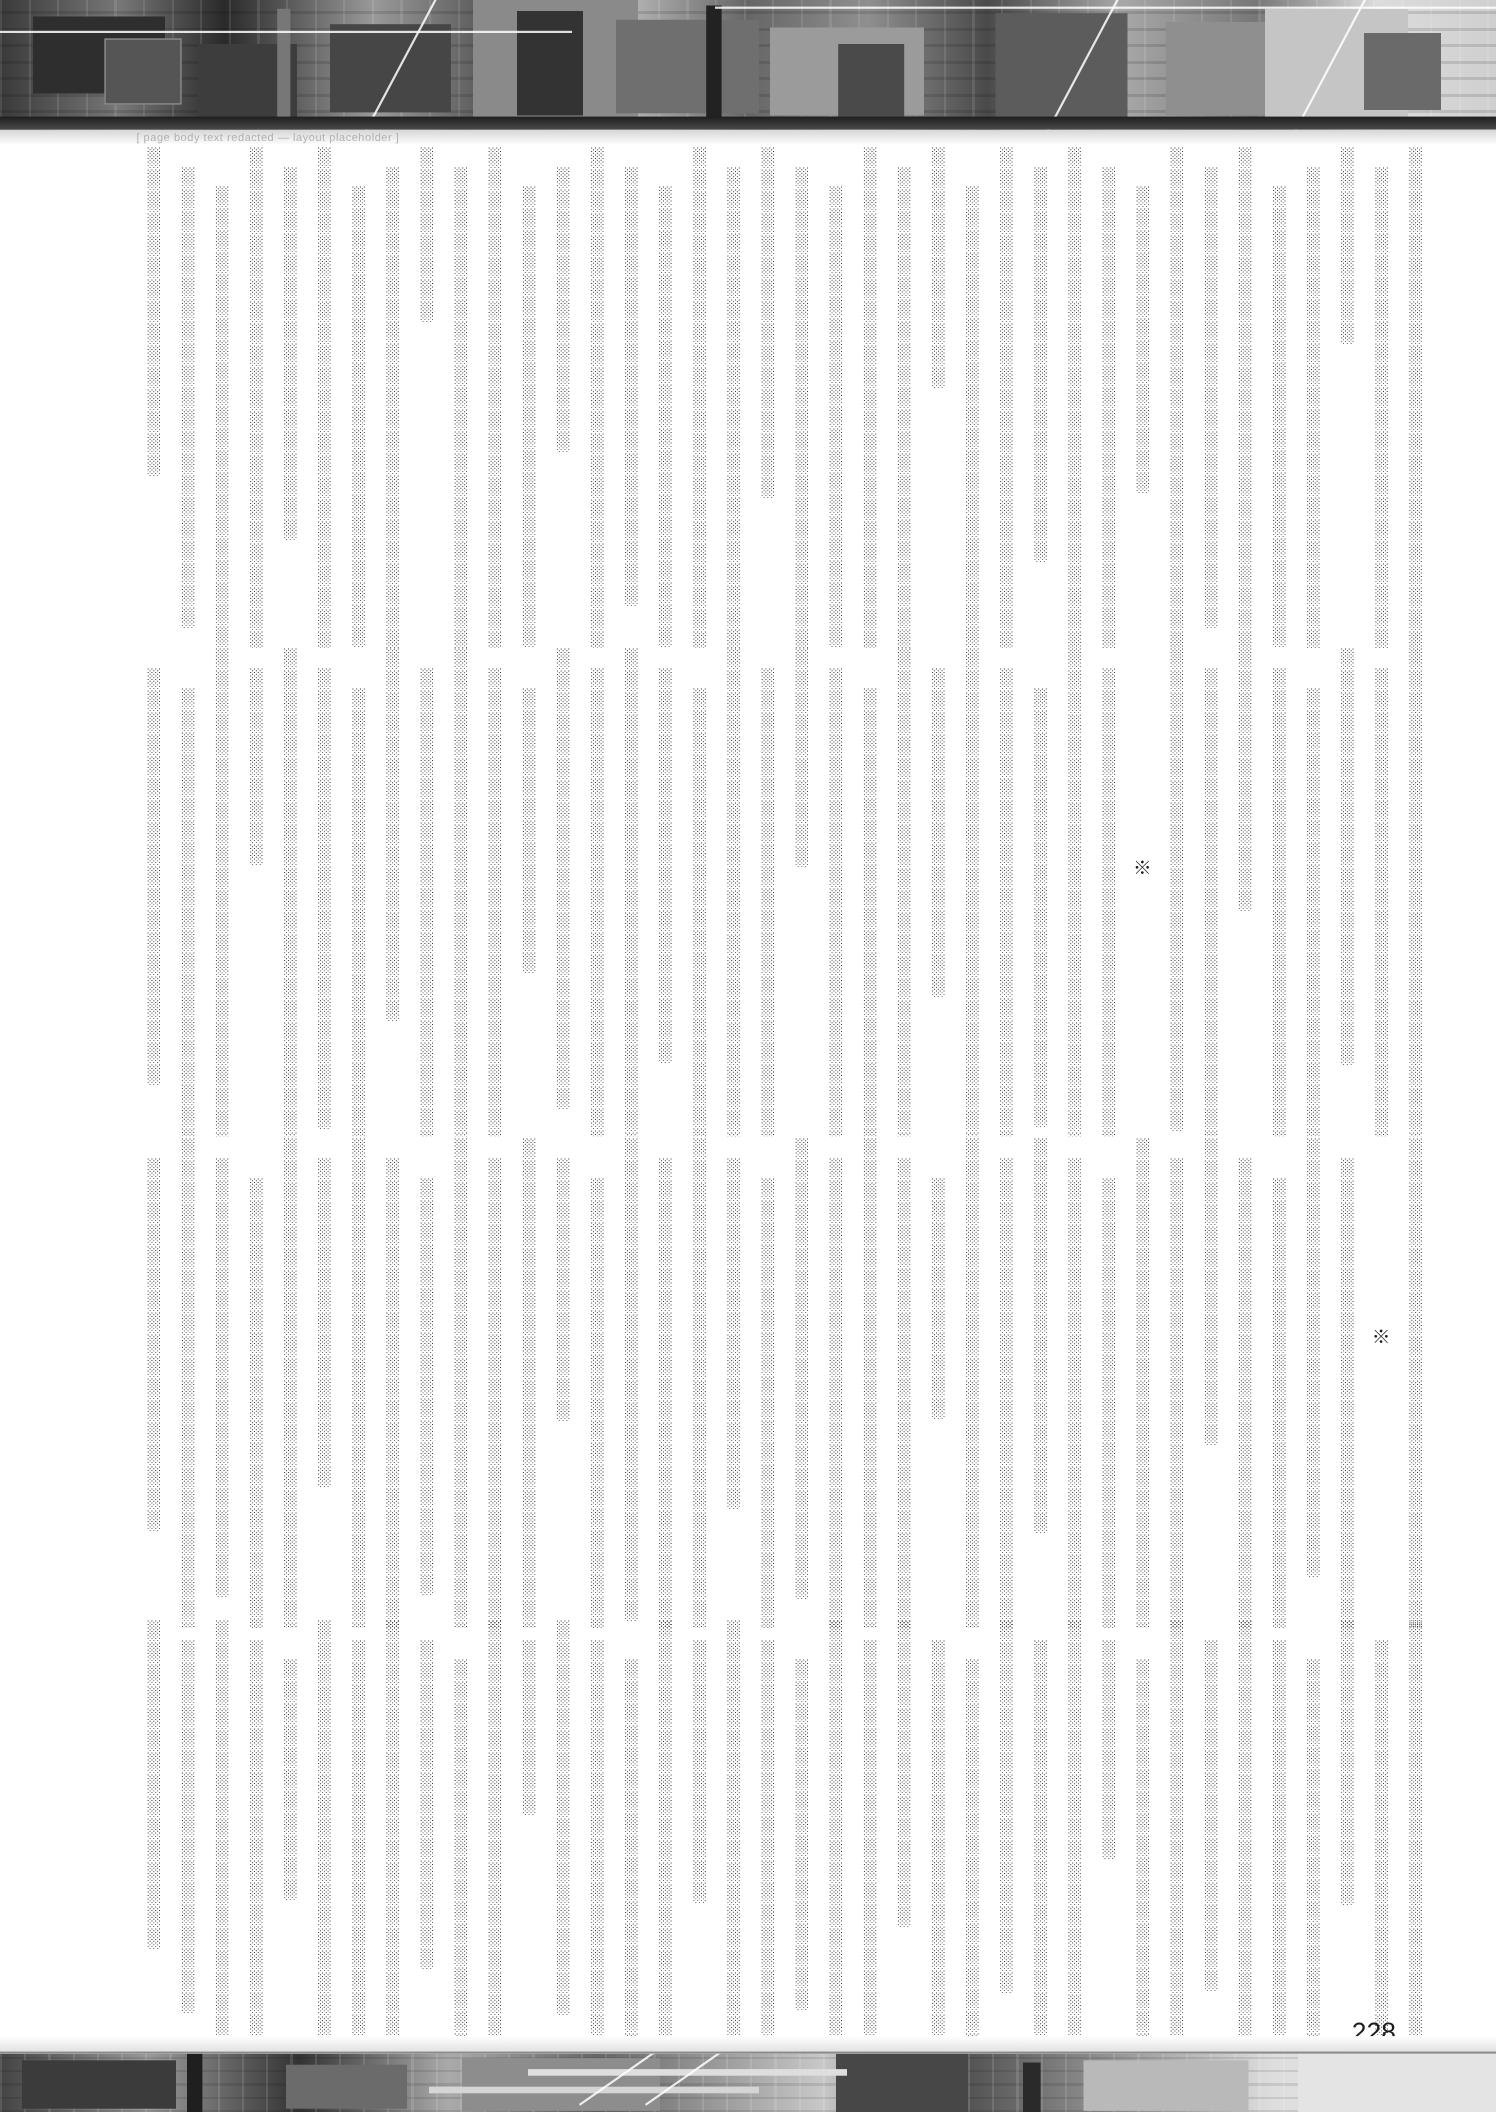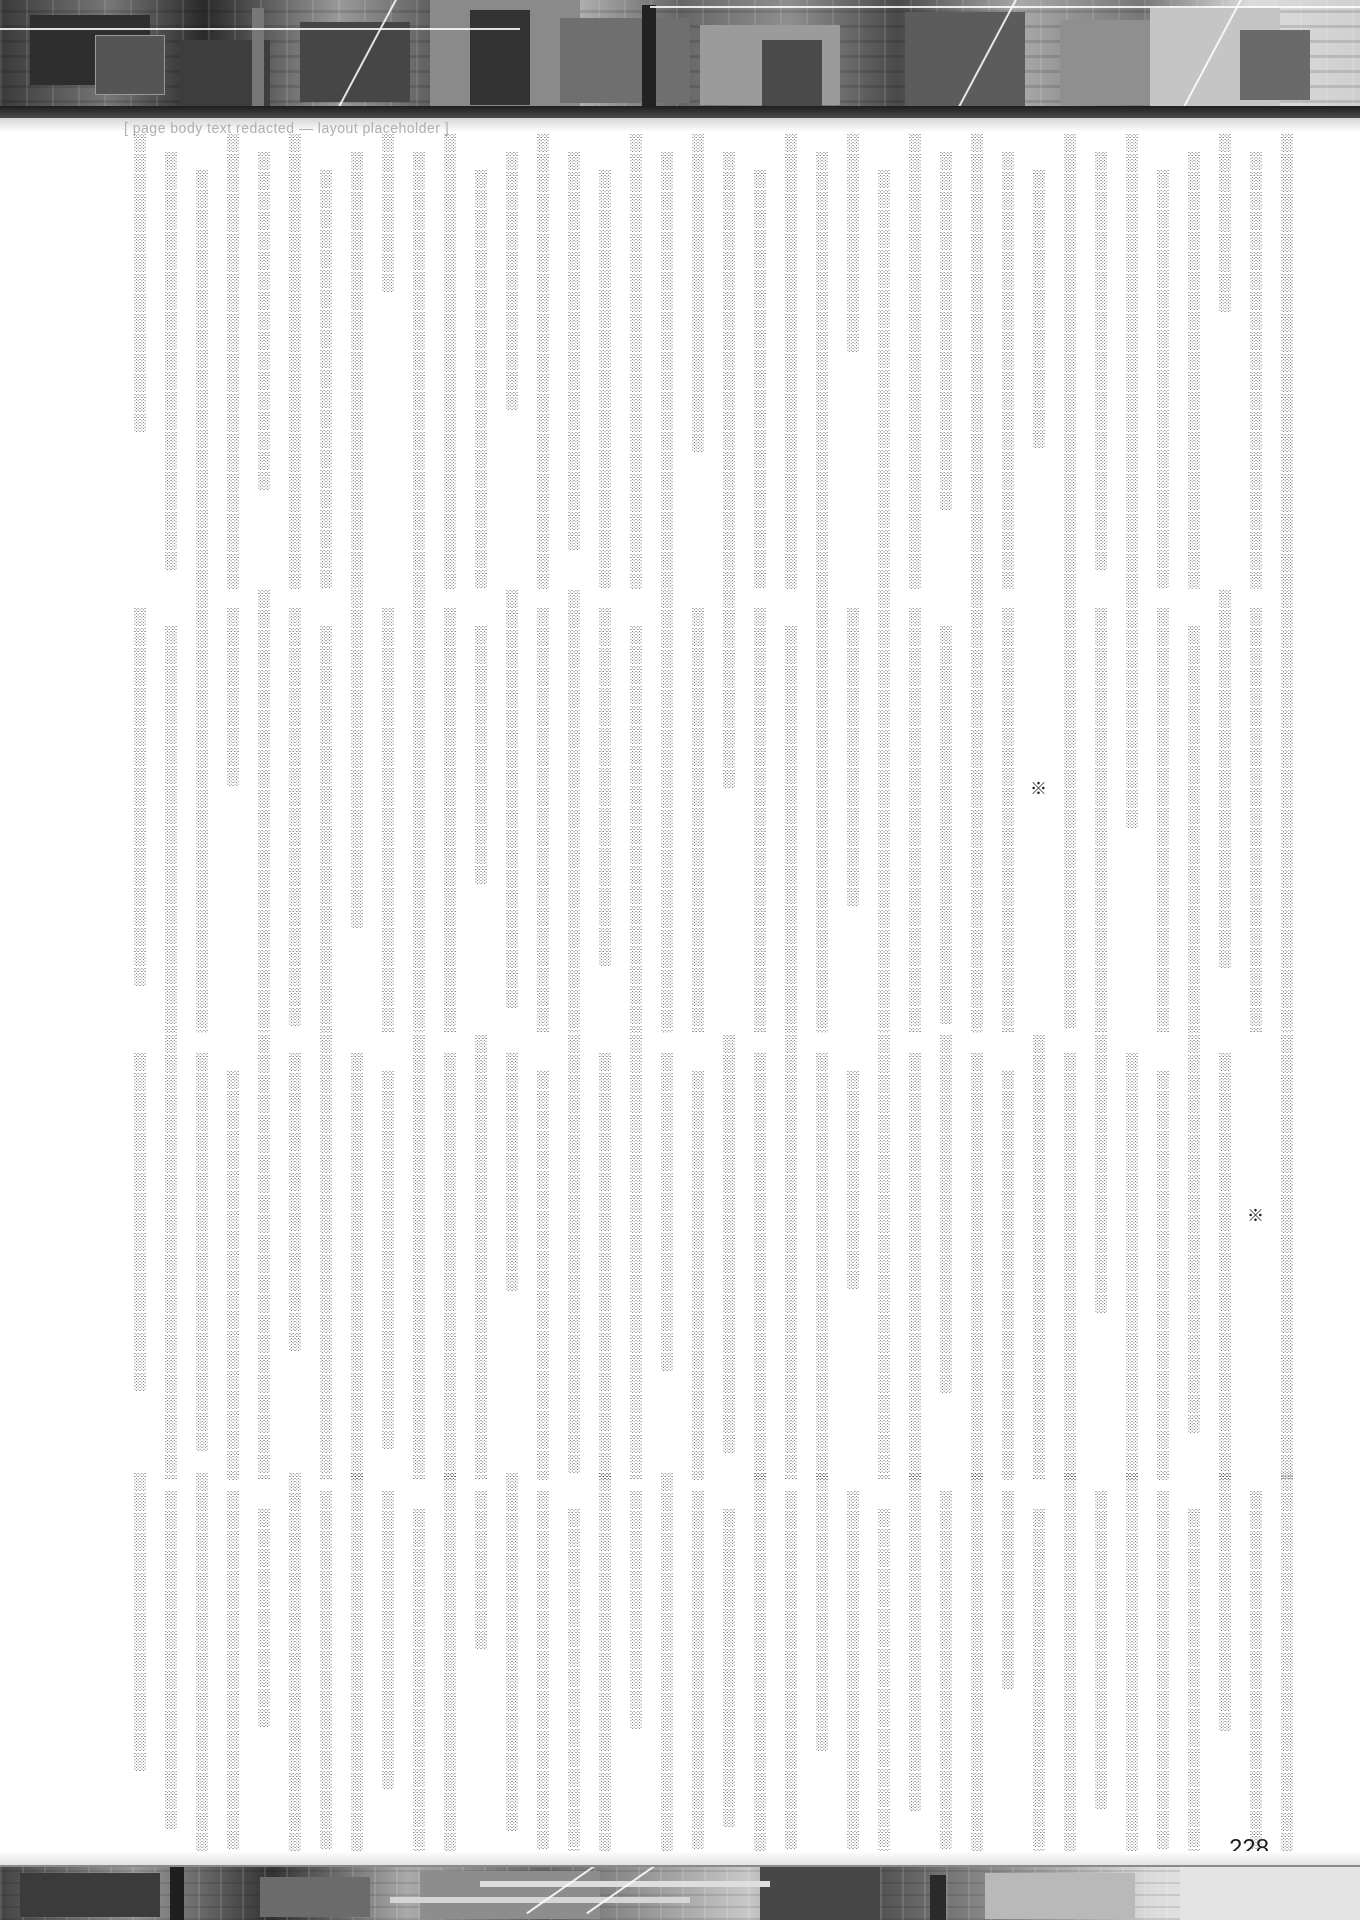--- a/index.html
+++ b/index.html
@@ -45,21 +45,21 @@
   .band .col { height:100%; }
   .band .col.marker { color:#1a1a1a; }
   .b1 { top:133px;  height:456px; width:1180px; }
   .b2 { top:589px;  height:444px; width:1180px; }
   .b3 { top:1034px; height:446px; width:1180px; }
   .b4 { top:1472px; height:380px; width:1180px; }
 
   .notice {
     position:absolute; top:120px; left:124px;
     font-family:"Liberation Sans", sans-serif;
-    font-size:14px; color:#b0b0b0; letter-spacing:.5px;
+    font-size:10px; color:#b0b0b0; letter-spacing:.5px;
   }
   .page-number {
     position:absolute; top:1834px; left:1214px; width:70px;
     font-family:"Liberation Sans", sans-serif;
     font-size:24px; color:#1c1c1c; text-align:center;
   }
 </style>
 </head>
 <body>
 

